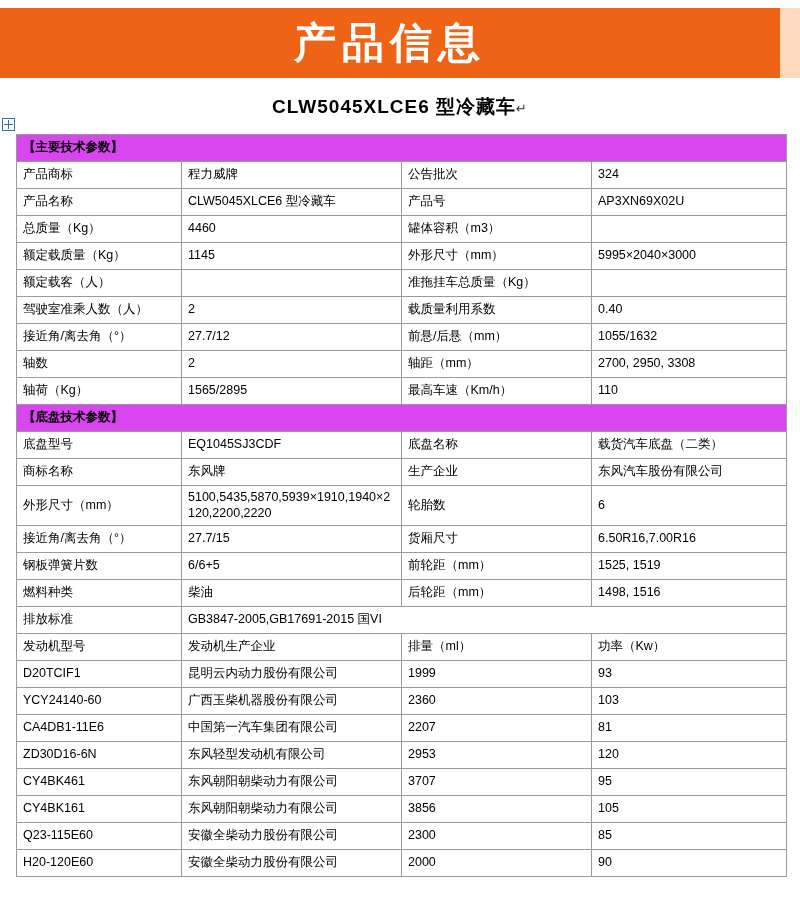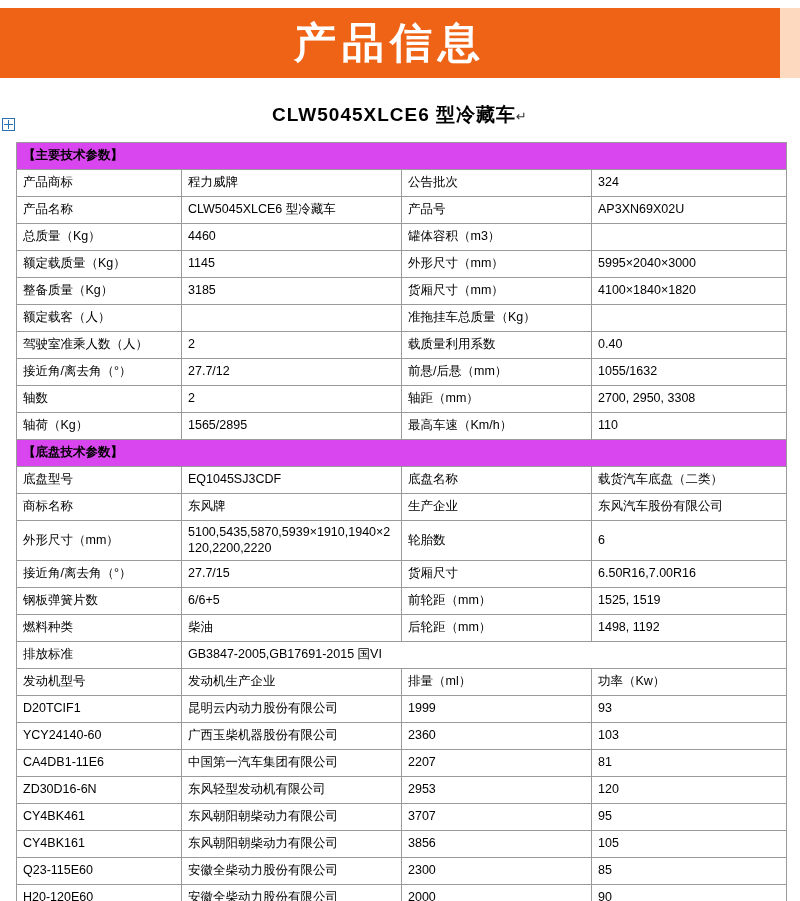--- a/index.html
+++ b/index.html
@@ -43,21 +43,21 @@
     left: 780px;
     top: 8px;
     width: 20px;
     height: 70px;
     background: #fdd9c0;
   }
   .doc-title {
     text-align: center;
     font-size: 19px;
     font-weight: bold;
-    margin: 16px 0 14px 0;
+    margin: 8px 0 14px 0;
     letter-spacing: 1px;
   }
   .doc-title .cr { font-weight: normal; font-size: 13px; color: #333; }
   table.spec {
     border-collapse: collapse;
     width: 770px;
     margin-left: 16px;
     table-layout: fixed;
     font-size: 12.5px;
   }
@@ -141,26 +141,20 @@
       <td class="label">罐体容积（m3）</td>
       <td></td>
     </tr>
     <tr>
       <td class="label">额定载质量（Kg）</td>
       <td>1145</td>
       <td class="label">外形尺寸（mm）</td>
       <td>5995×2040×3000</td>
     </tr>
     <tr>
-      <td class="label">整备质量（Kg）</td>
-      <td>3185</td>
-      <td class="label">货厢尺寸（mm）</td>
-      <td>4100×1840×1820</td>
-    </tr>
-    <tr>
       <td class="label">额定载客（人）</td>
       <td></td>
       <td class="label">准拖挂车总质量（Kg）</td>
       <td></td>
     </tr>
     <tr>
       <td class="label">驾驶室准乘人数（人）</td>
       <td>2</td>
       <td class="label">载质量利用系数</td>
       <td>0.40</td>
@@ -215,21 +209,21 @@
     <tr>
       <td class="label">钢板弹簧片数</td>
       <td>6/6+5</td>
       <td class="label">前轮距（mm）</td>
       <td>1525, 1519</td>
     </tr>
     <tr>
       <td class="label">燃料种类</td>
       <td>柴油</td>
       <td class="label">后轮距（mm）</td>
-      <td>1498, 1192</td>
+      <td>1498, 1516</td>
     </tr>
     <tr>
       <td class="label">排放标准</td>
       <td colspan="3">GB3847-2005,GB17691-2015 国VI</td>
     </tr>
 
     <tr>
       <td class="label">发动机型号</td>
       <td class="label">发动机生产企业</td>
       <td class="label">排量（ml）</td>

